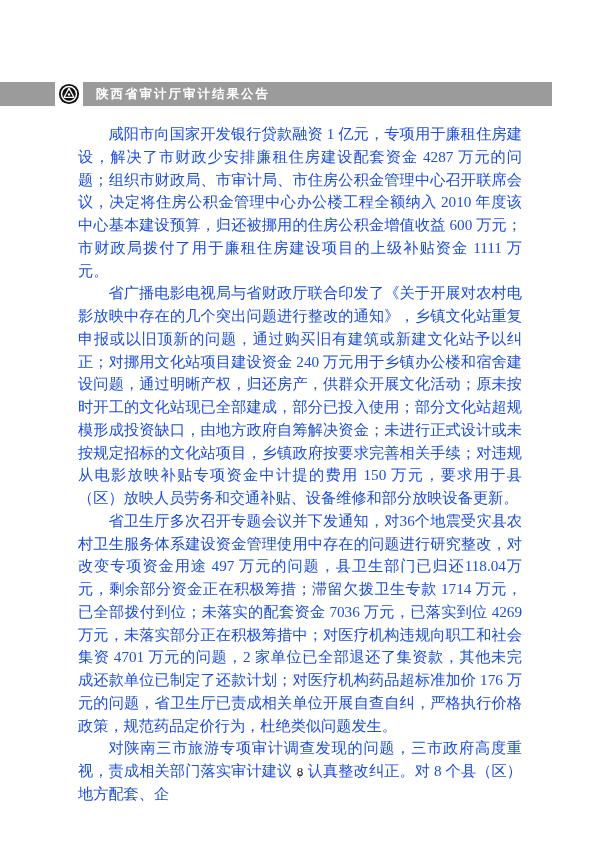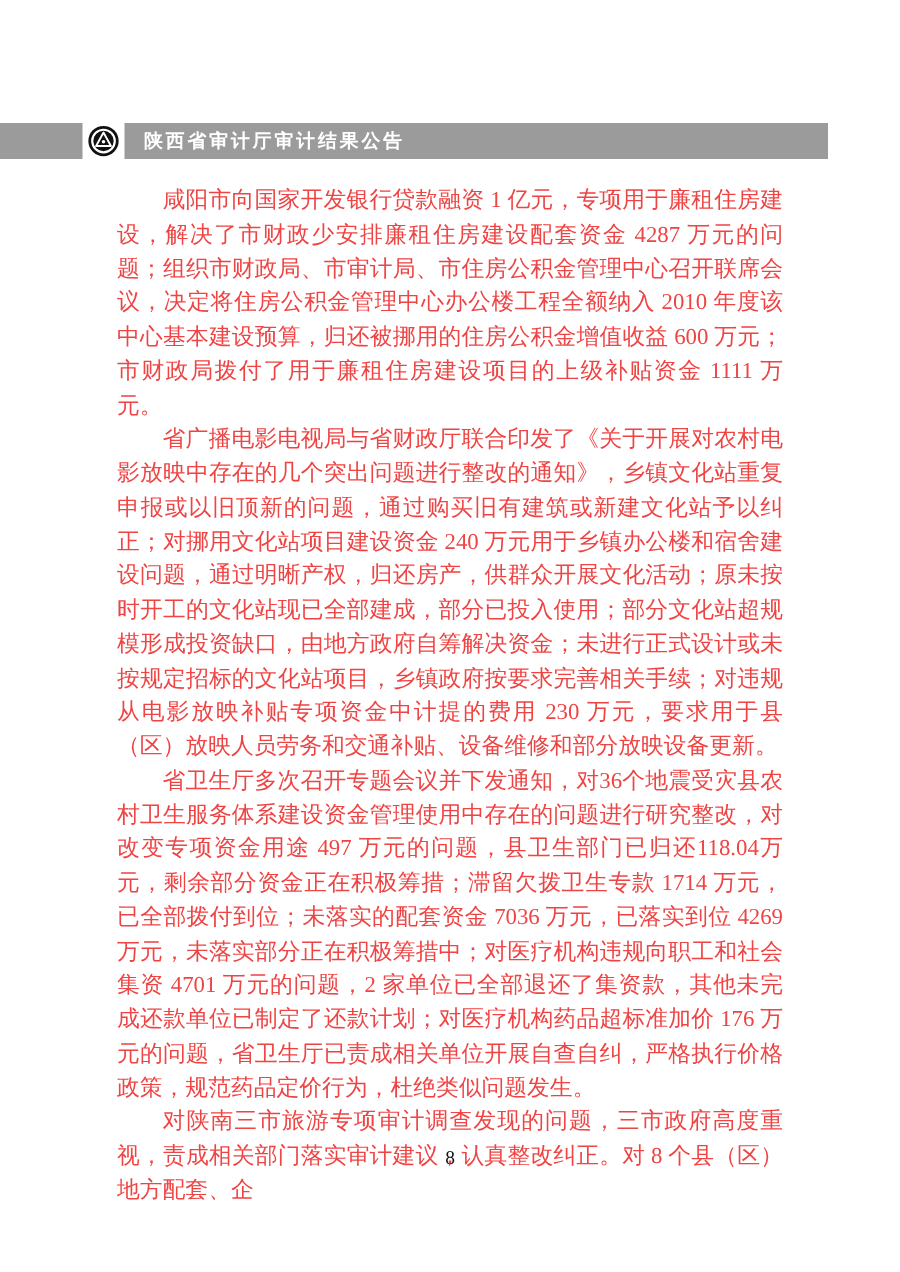--- a/index.html
+++ b/index.html
@@ -59,21 +59,21 @@
     padding-left: 13px;
     white-space: nowrap;
   }
 
   
   .body-text {
     position: absolute;
     left: 78px;
     top: 123px;
     width: 444px;
-    color: #ef4444;
+    color: #1d4ed8;
     font-size: 15.2px;
     line-height: 22.75px;
     text-align: justify;
     text-justify: inter-ideograph;
   }
   .body-text p {
     margin: 0;
     padding: 0;
     text-indent: 2em;
   }
@@ -105,20 +105,20 @@
         <circle cx="12" cy="12.6" r="1.3" fill="#ffffff"></circle>
       </svg>
     </div>
     <div class="bar-right">
       <span class="header-title">陕西省审计厅审计结果公告</span>
     </div>
   </div>
 
   <div class="body-text">
     <p>咸阳市向国家开发银行贷款融资 1 亿元，专项用于廉租住房建设，解决了市财政少安排廉租住房建设配套资金 4287 万元的问题；组织市财政局、市审计局、市住房公积金管理中心召开联席会议，决定将住房公积金管理中心办公楼工程全额纳入 2010 年度该中心基本建设预算，归还被挪用的住房公积金增值收益 600 万元；市财政局拨付了用于廉租住房建设项目的上级补贴资金 1111 万元。</p>
-    <p>省广播电影电视局与省财政厅联合印发了《关于开展对农村电影放映中存在的几个突出问题进行整改的通知》，乡镇文化站重复申报或以旧顶新的问题，通过购买旧有建筑或新建文化站予以纠正；对挪用文化站项目建设资金 240 万元用于乡镇办公楼和宿舍建设问题，通过明晰产权，归还房产，供群众开展文化活动；原未按时开工的文化站现已全部建成，部分已投入使用；部分文化站超规模形成投资缺口，由地方政府自筹解决资金；未进行正式设计或未按规定招标的文化站项目，乡镇政府按要求完善相关手续；对违规从电影放映补贴专项资金中计提的费用 230 万元，要求用于县（区）放映人员劳务和交通补贴、设备维修和部分放映设备更新。</p>
+    <p>省广播电影电视局与省财政厅联合印发了《关于开展对农村电影放映中存在的几个突出问题进行整改的通知》，乡镇文化站重复申报或以旧顶新的问题，通过购买旧有建筑或新建文化站予以纠正；对挪用文化站项目建设资金 240 万元用于乡镇办公楼和宿舍建设问题，通过明晰产权，归还房产，供群众开展文化活动；原未按时开工的文化站现已全部建成，部分已投入使用；部分文化站超规模形成投资缺口，由地方政府自筹解决资金；未进行正式设计或未按规定招标的文化站项目，乡镇政府按要求完善相关手续；对违规从电影放映补贴专项资金中计提的费用 150 万元，要求用于县（区）放映人员劳务和交通补贴、设备维修和部分放映设备更新。</p>
     <p>省卫生厅多次召开专题会议并下发通知，对36个地震受灾县农村卫生服务体系建设资金管理使用中存在的问题进行研究整改，对改变专项资金用途 497 万元的问题，县卫生部门已归还118.04万元，剩余部分资金正在积极筹措；滞留欠拨卫生专款 1714 万元，已全部拨付到位；未落实的配套资金 7036 万元，已落实到位 4269 万元，未落实部分正在积极筹措中；对医疗机构违规向职工和社会集资 4701 万元的问题，2 家单位已全部退还了集资款，其他未完成还款单位已制定了还款计划；对医疗机构药品超标准加价 176 万元的问题，省卫生厅已责成相关单位开展自查自纠，严格执行价格政策，规范药品定价行为，杜绝类似问题发生。</p>
     <p>对陕南三市旅游专项审计调查发现的问题，三市政府高度重视，责成相关部门落实审计建议，认真整改纠正。对 8 个县（区）地方配套、企</p>
   </div>
 
   <div class="page-number">8</div>
 
 </div>
 
 </body></html>

